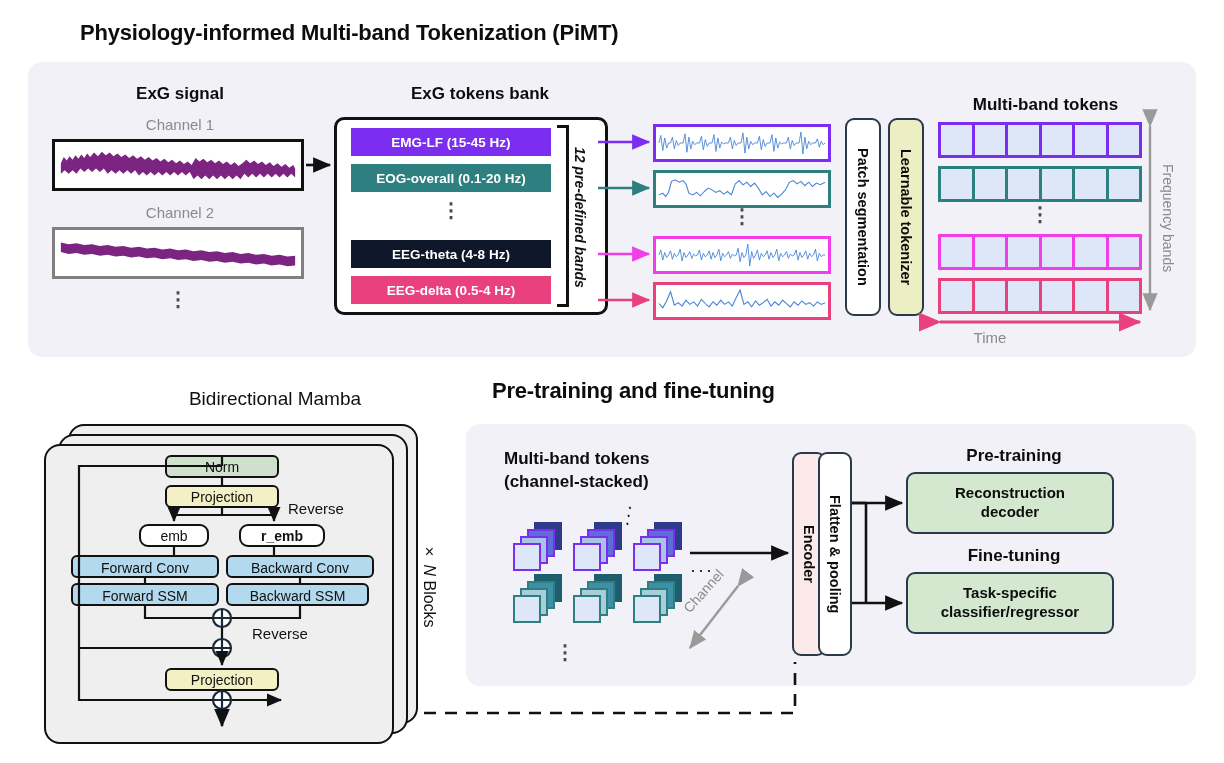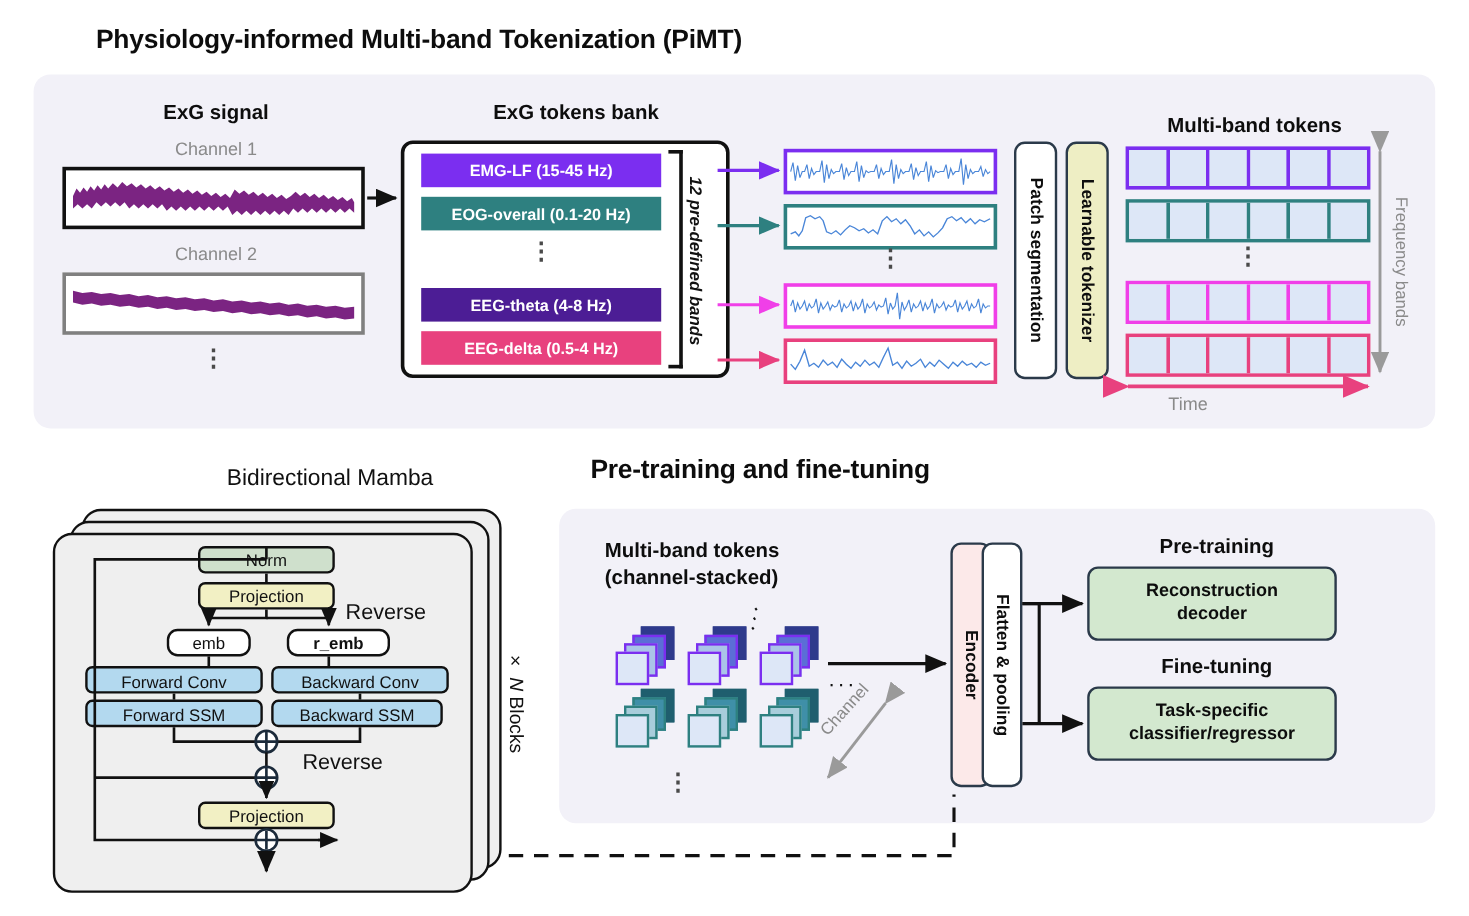--- a/index.html
+++ b/index.html
@@ -71,21 +71,21 @@
   }
   .mbox{
     box-sizing:border-box;border:2.5px solid #111111;border-radius:6px;
     display:flex;align-items:center;justify-content:center;
     font-size:14px;color:#111111;white-space:nowrap;
   }
   .mbox.norm{background:#cfe0cc;}
   .mbox.proj{background:#f2f0c4;}
   .mbox.emb{background:#ffffff;border-radius:9px;}
   .mbox.blue{background:#b3d9ef;align-items:flex-end;}
-  .lbl{font-size:18px;color:#111111;white-space:nowrap;text-align:center;}
+  .lbl{font-size:15px;color:#111111;white-space:nowrap;text-align:center;}
 
   
   .gbox{
     box-sizing:border-box;background:#d3e8cf;border:2.5px solid #2b3a4a;border-radius:9px;
     display:flex;align-items:center;justify-content:center;text-align:center;
     font-weight:bold;font-size:15px;color:#0d0d0d;line-height:1.25;
   }
   .encbox{
     box-sizing:border-box;background:#fce9e9;border:2.5px solid #2b3a4a;border-radius:9px;
     display:flex;align-items:center;justify-content:center;
@@ -145,21 +145,21 @@
 
 <div class="abs band" style="left:351px;top:128px;width:200px;height:28px;background:#7b2ef0;">
   <span>EMG-LF (15-45 Hz)</span>
 </div>
 <div class="abs band" style="left:351px;top:164px;width:200px;height:28px;background:#2e8080;">
   <span>EOG-overall (0.1-20 Hz)</span>
 </div>
 <div class="abs vdots" style="left:351px;top:208px;width:200px;">
   <span>⋮</span>
 </div>
-<div class="abs band" style="left:351px;top:240px;width:200px;height:28px;background:#4c1d95;">
+<div class="abs band" style="left:351px;top:240px;width:200px;height:28px;background:#0f172a;">
   <span>EEG-theta (4-8 Hz)</span>
 </div>
 <div class="abs band" style="left:351px;top:276px;width:200px;height:28px;background:#e8417e;">
   <span>EEG-delta (0.5-4 Hz)</span>
 </div>
 
 <div class="abs bracket" style="left:557px;top:125px;height:182px;"></div>
 <div class="abs" style="left:572px;top:127px;height:180px;display:flex;align-items:center;">
   <span class="vtext" style="font-style:italic;font-weight:bold;font-size:14px;">12 pre-defined bands</span>
 </div>

